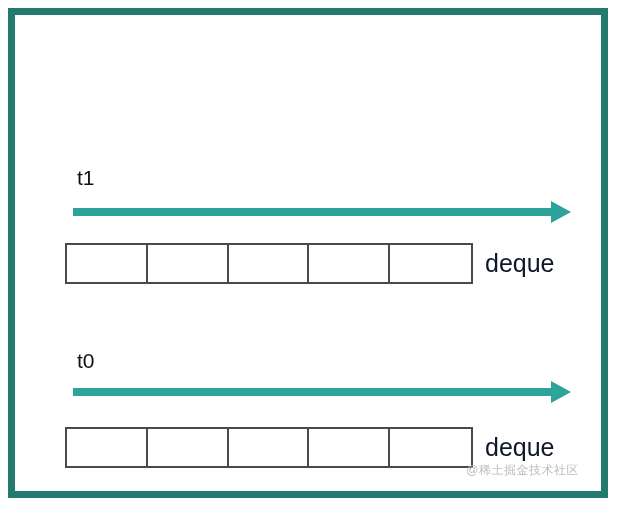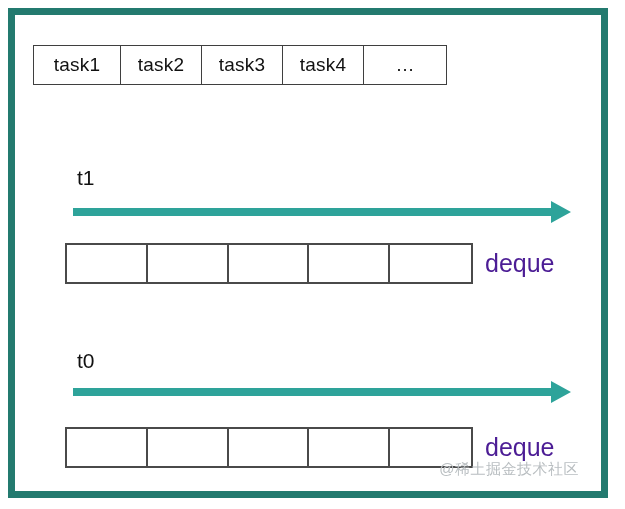--- a/index.html
+++ b/index.html
@@ -84,50 +84,43 @@
     width: 81.6px;
     border-right: 2px solid #4a4a4a;
     box-sizing: border-box;
   }
   .deque-cell:last-child {
     border-right: none;
   }
   .deque-label {
     position: absolute;
     font-size: 25px;
-    color: #4c1d95;
+    color: #0f172a;
     line-height: 1;
   }
 
   
   .watermark {
     position: absolute;
     right: 22px;
     bottom: 12px;
-    font-size: 15px;
+    font-size: 12px;
     color: #b9bec1;
     letter-spacing: 0.5px;
     white-space: nowrap;
     margin-top: 33px;
   }
 </style>
 </head>
 <body>
 
 <div id="canvas">
 
   <div class="frame">
 
-    <div class="task-row">
-      <div class="task-cell" style="width:87px">task1</div>
-      <div class="task-cell" style="width:81px">task2</div>
-      <div class="task-cell" style="width:81px">task3</div>
-      <div class="task-cell" style="width:81px">task4</div>
-      <div class="task-cell" style="width:82px">…</div>
-    </div>
 
     <div class="thread-label" style="left:62px; top:152px">t1</div>
 
     <svg class="arrow" style="left:50px; top:184px" width="514" height="26" viewBox="0 0 514 26">
       <path d="M8,9 L486,9 L486,2 L506,13 L486,24 L486,17 L8,17 Z" fill="#2ea39a"></path>
     </svg>
 
     <div class="deque-row" style="left:50px; top:228px; width:408px">
       <div class="deque-cell"></div>
       <div class="deque-cell"></div>

